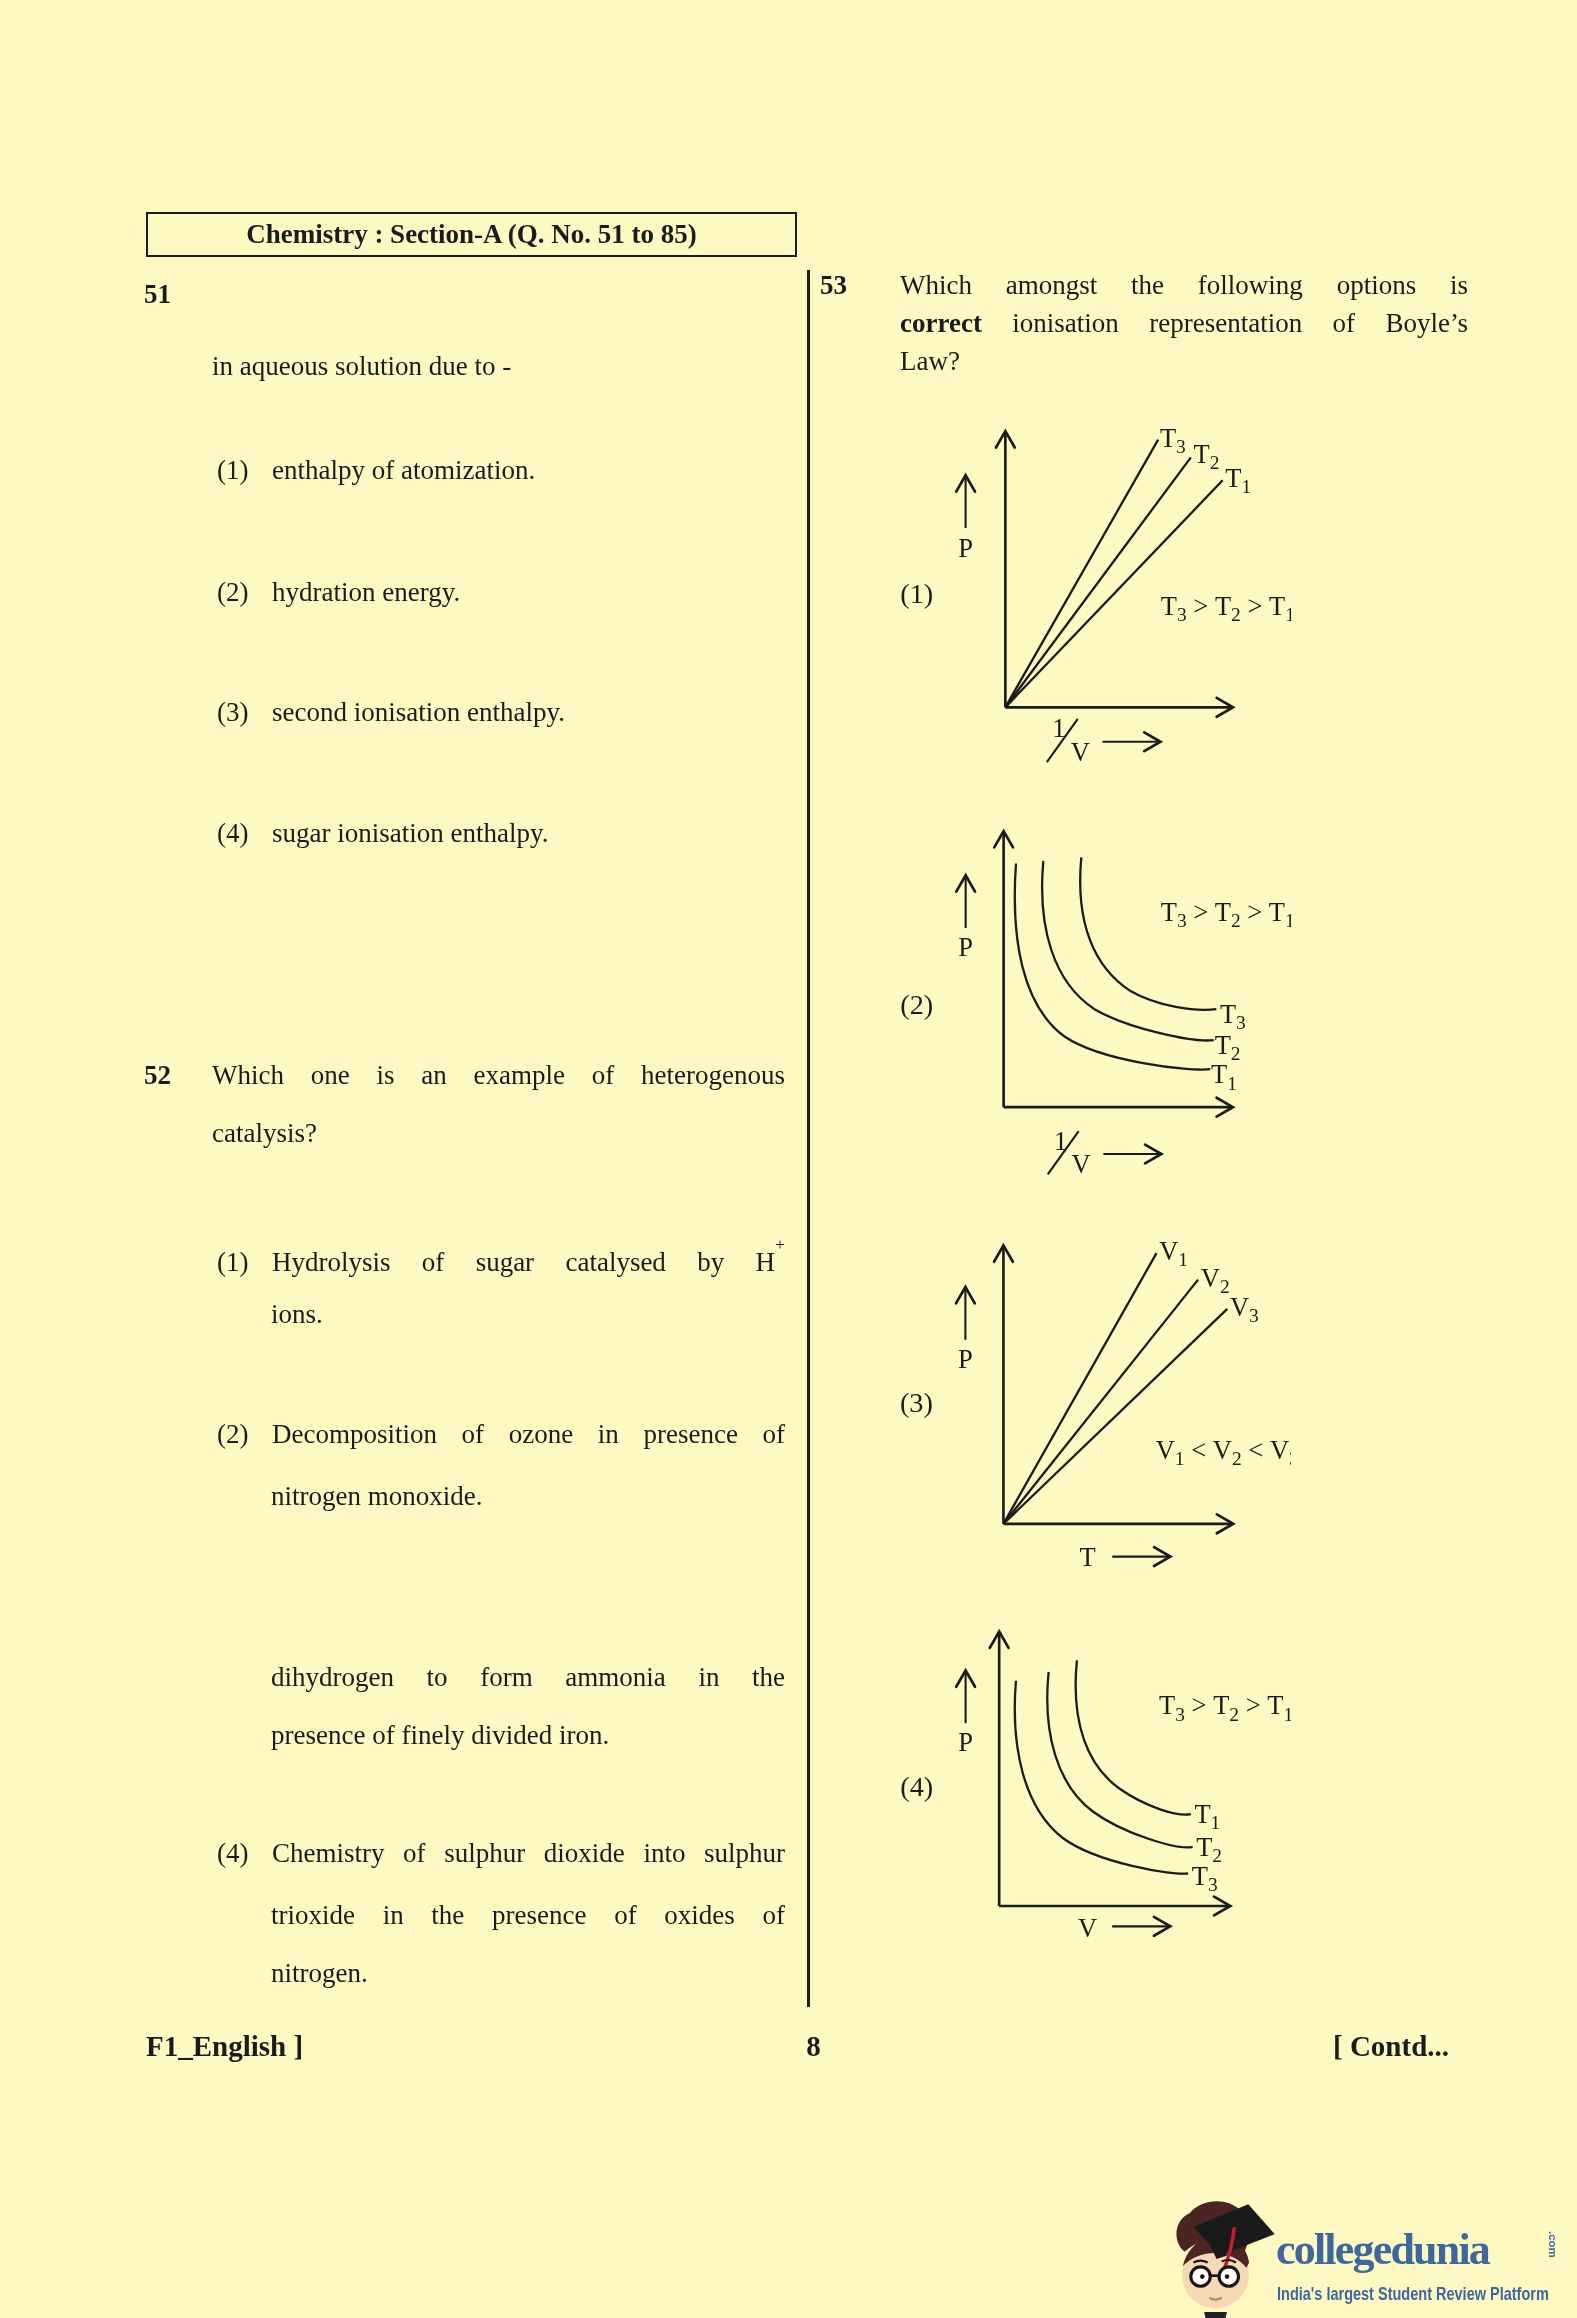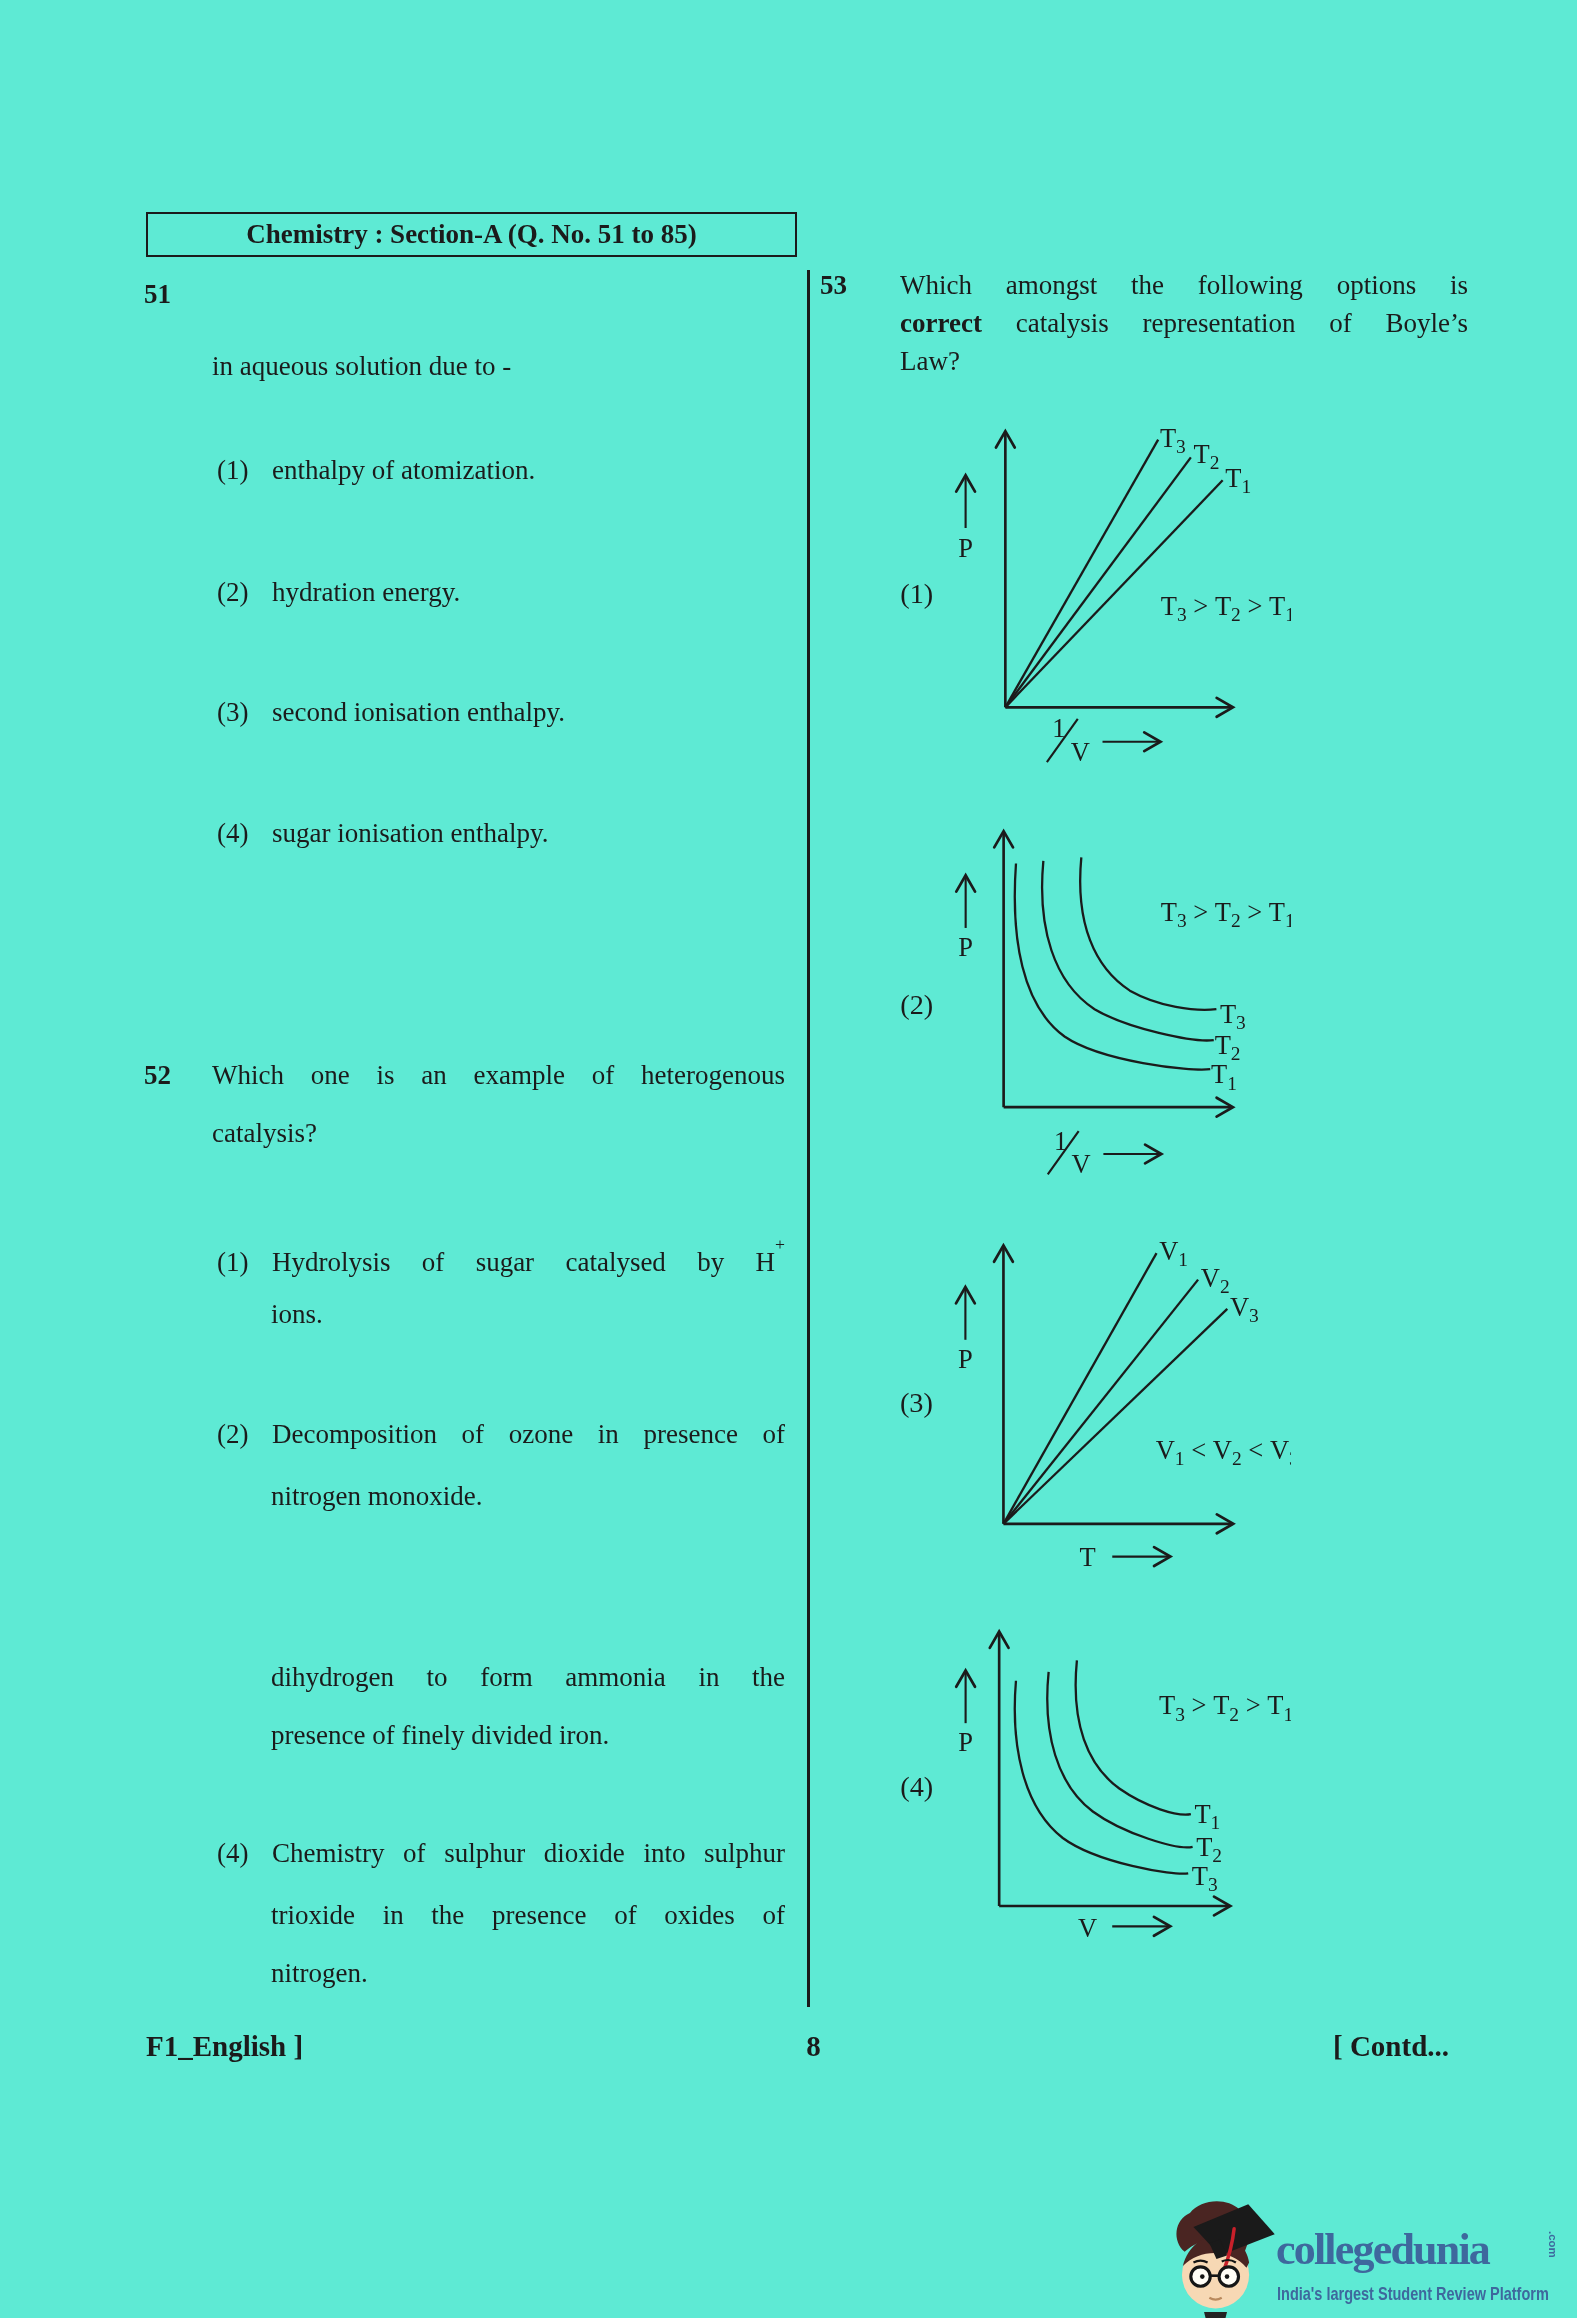--- a/index.html
+++ b/index.html
@@ -1,17 +1,17 @@
 <!DOCTYPE html>
 <html style="font-size:14px"><head>
 <meta charset="utf-8">
 <style>
   html,body{margin:0;padding:0;background:#9a9a9a;}
   .page{
-    position:relative;width:1578px;height:2319px;background:#5eead4;
+    position:relative;width:1578px;height:2319px;background:#fef9c3;
     font-family:"Liberation Serif",serif;color:#1b1b1b;overflow:hidden;
   }
   .abs{position:absolute;}
   .b{font-weight:bold;}
   .t31{font-size:27px;line-height:35px;white-space:nowrap;}
   .jline{text-align:justify;white-space:normal;}
   .jline::after{content:"";display:inline-block;width:100%;height:0;}
   .sup{font-size:17.7px;position:relative;top:-10.6px;}
   .onum{display:inline-block;width:55px;}
   .header-box{
@@ -63,21 +63,21 @@
 
   <div class="abs t31 jline" style="left:271px;top:1660px;width:514px;">dihydrogen to form ammonia in the</div>
   <div class="abs t31" style="left:271px;top:1718px;">presence of finely divided iron.</div>
 
   <div class="abs t31 jline" style="left:217px;top:1836px;width:568px;"><span class="onum">(4)</span><span>Chemistry of sulphur dioxide into sulphur</span></div>
   <div class="abs t31 jline" style="left:271px;top:1898px;width:514px;">trioxide in the presence of oxides of</div>
   <div class="abs t31" style="left:271px;top:1956px;">nitrogen.</div>
 
   <div class="abs t31 b" style="left:820px;top:268px;">53</div>
   <div class="abs t31 jline" style="left:900px;top:268px;width:568px;">Which amongst the following options is</div>
-  <div class="abs t31 jline" style="left:900px;top:306px;width:568px;"><span class="b">correct</span><span> catalysis representation of Boyle’s</span></div>
+  <div class="abs t31 jline" style="left:900px;top:306px;width:568px;"><span class="b">correct</span><span> ionisation representation of Boyle’s</span></div>
   <div class="abs t31" style="left:900px;top:344px;">Law?</div>
 
   <svg class="abs" style="left:884px;top:407px;" width="407" height="371" viewBox="0 0 460 420">
     <defs>
       <marker id="ah1" viewBox="0 0 10 10" refX="8" refY="5" markerWidth="28" markerHeight="28" markerUnits="userSpaceOnUse" orient="auto">
         <path d="M2,1.2 L8.6,5 L2,8.8" fill="none" stroke="#1b1b1b" stroke-width="1.1" stroke-linecap="round"></path>
       </marker>
     </defs>
     <text class="gopt" x="18" y="222">(1)</text>
     <line class="ax2" x1="92" y1="137" x2="92" y2="79" marker-end="url(#ah1)"></line>

